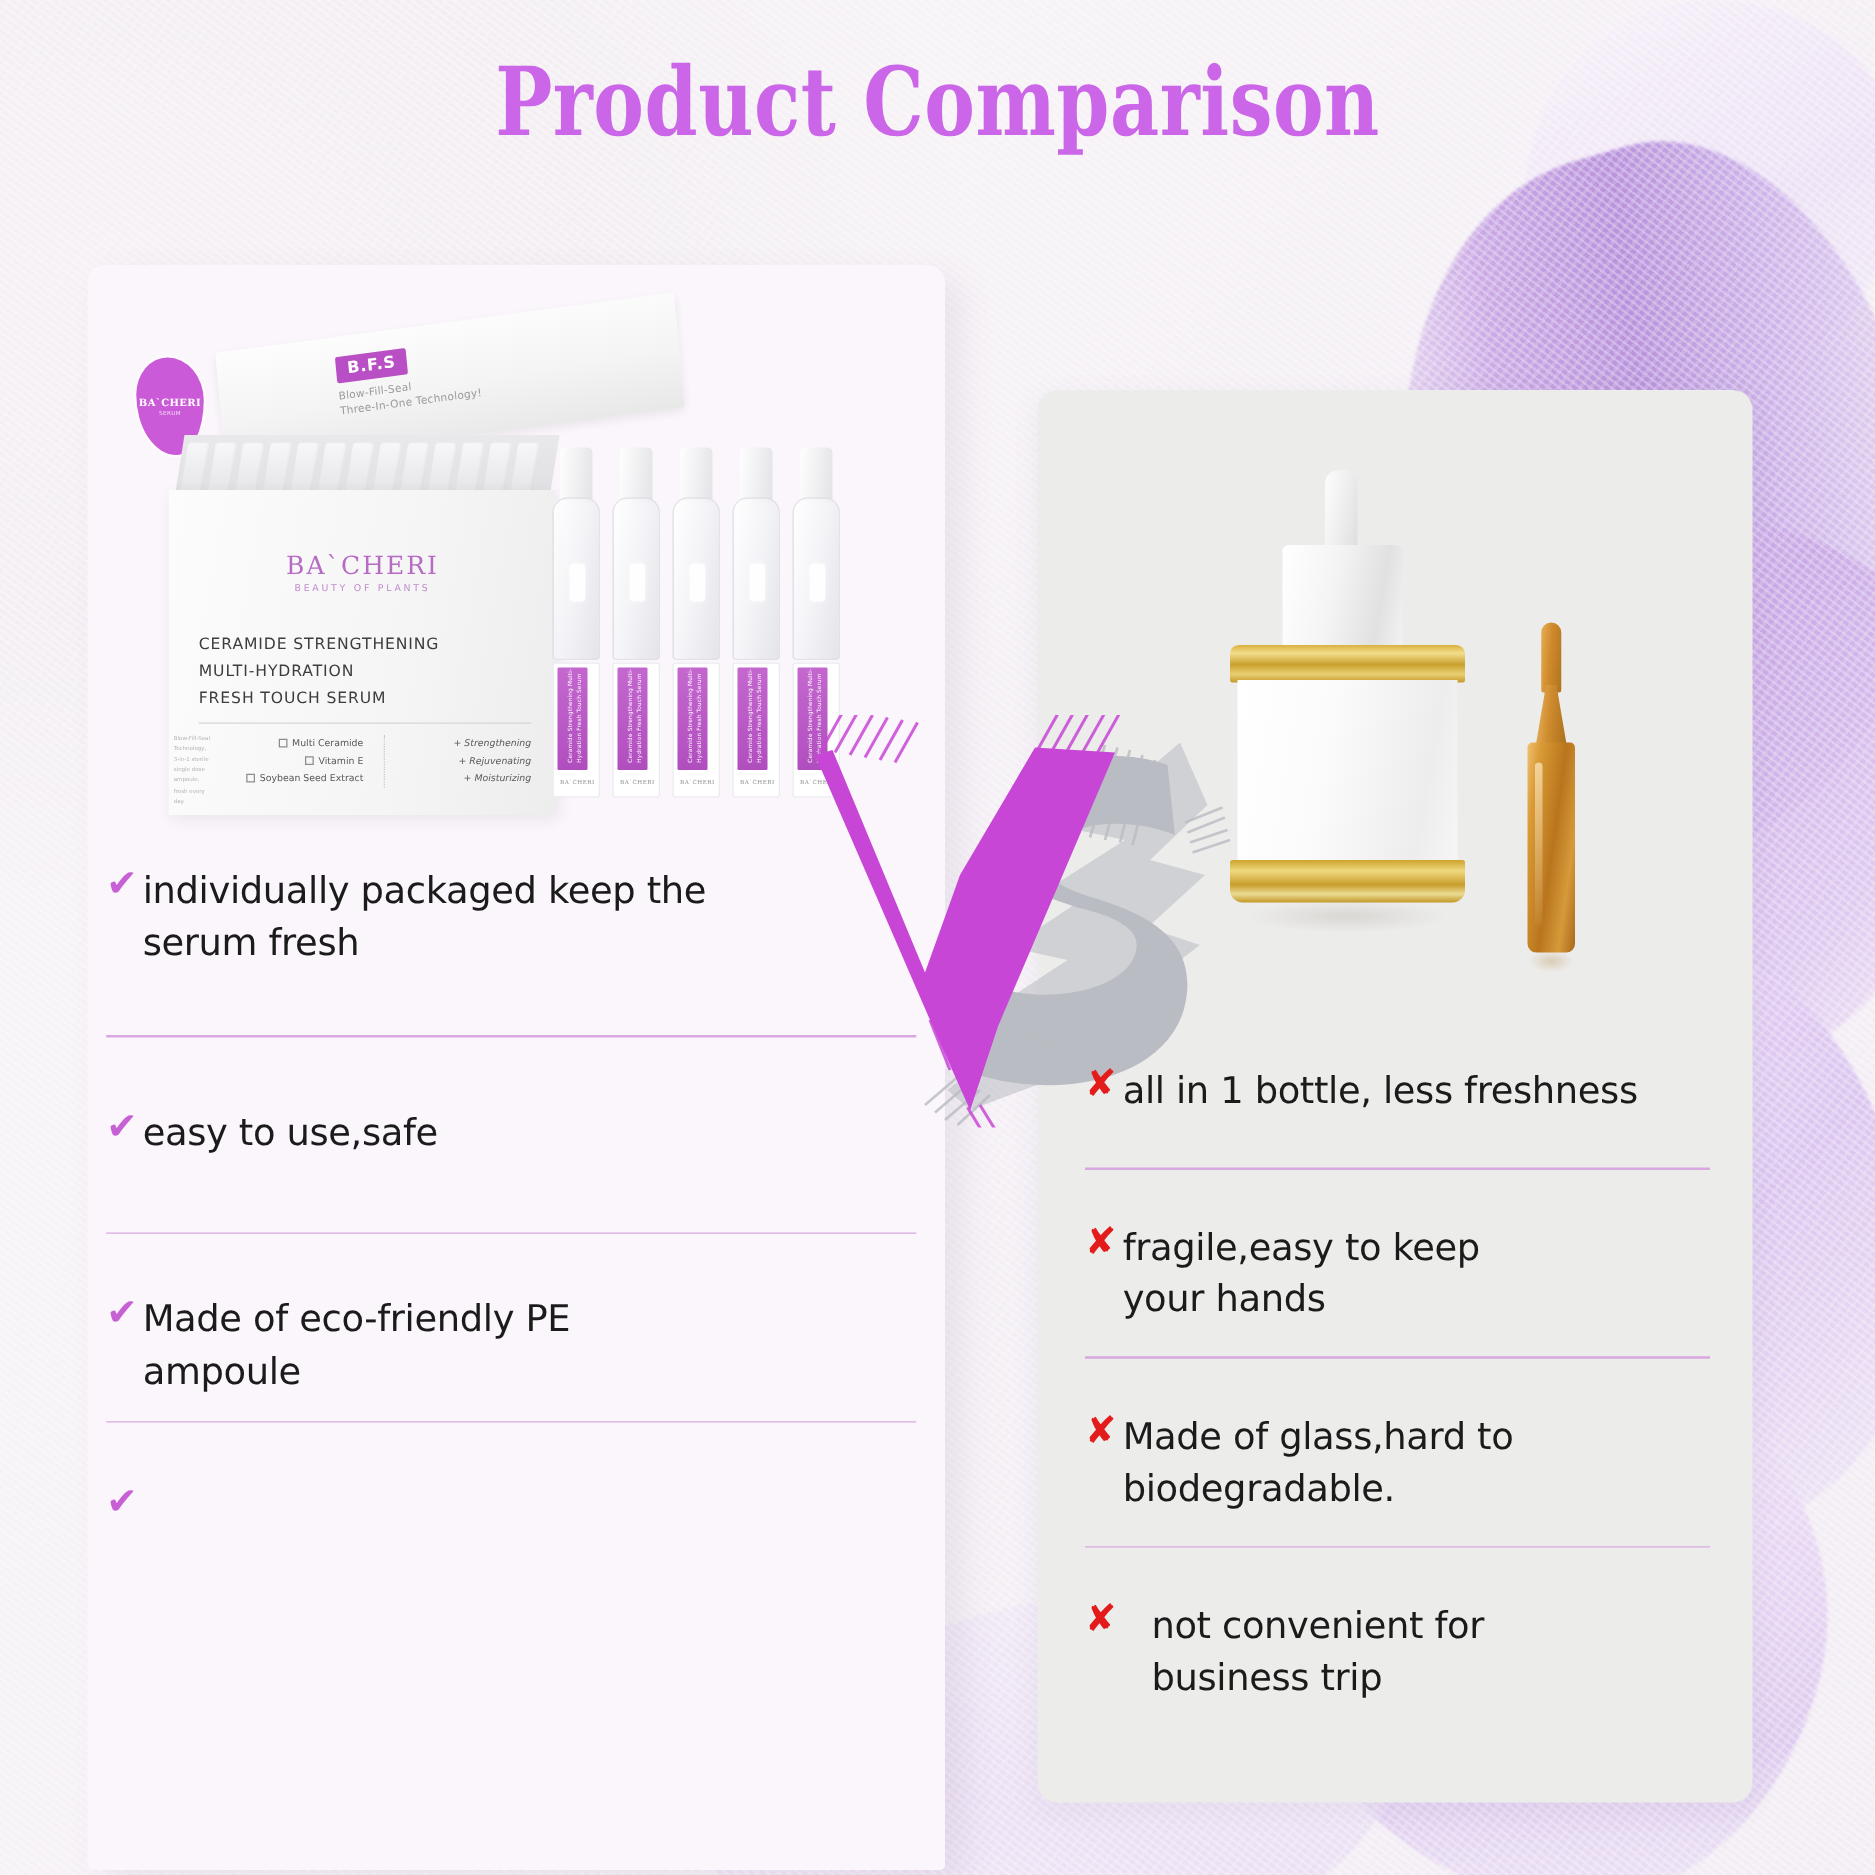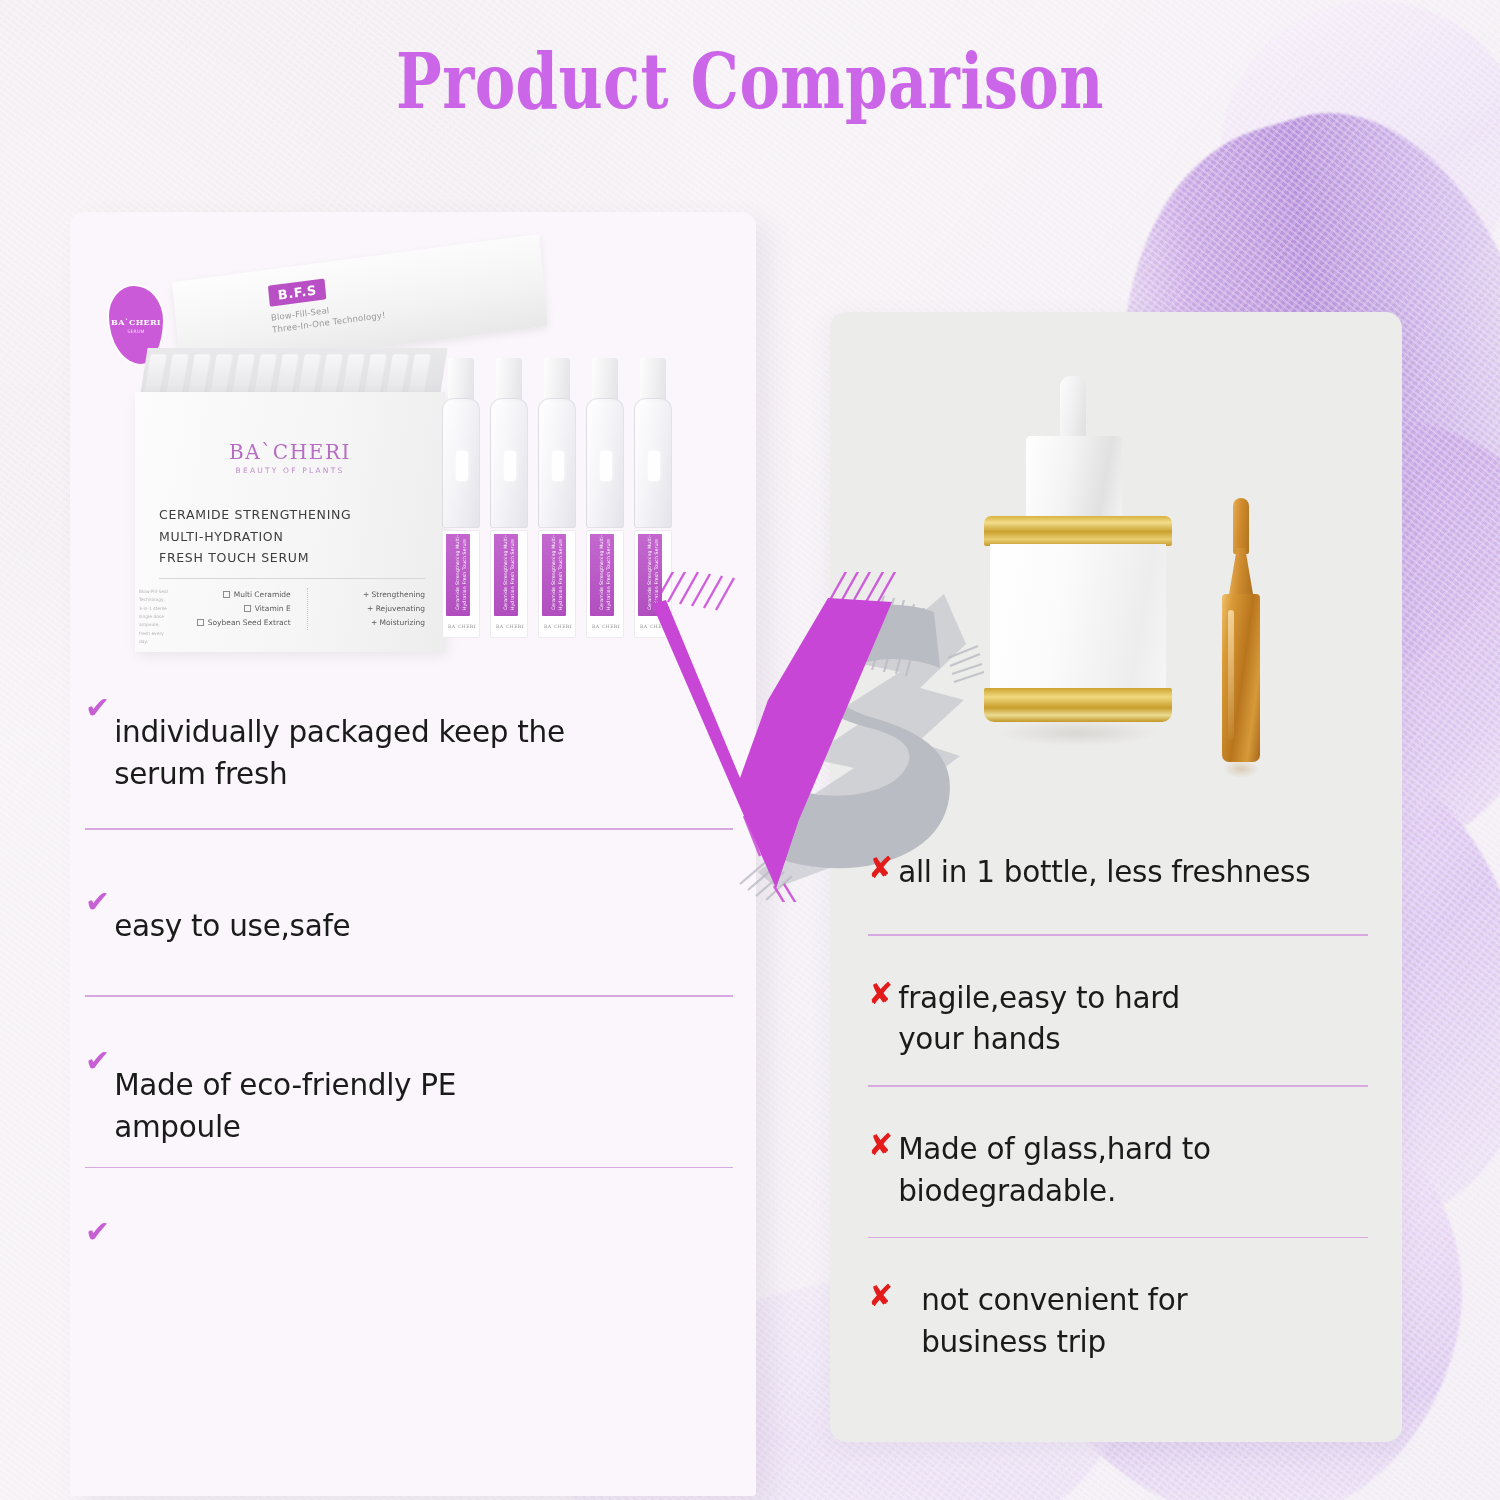--- a/index.html
+++ b/index.html
@@ -166,21 +166,21 @@
   }
   .feat-rule {
     position:absolute; left:24px; right:20px; top:186px;
     height:1px; background:#d6d6d6;
   }
   .feat-cols {
     position:absolute; left:24px; right:20px; top:196px;
     display:flex; gap:16px; font-size:7.5px; color:#5a5a5a; line-height:1.85;text-align:right;
   }
   .feat-cols .c1 { flex:1.25; }
-  .feat-cols .c2 { flex:1; border-left:1px dotted #c8c8c8; padding-left:12px; }
+  .feat-cols .c2 { flex:1; border-left:1px dotted #c8c8c8; padding-left:12px;font-style:italic; }
   .feat-cols .chk { display:inline-block; width:7px; height:7px; border:1px solid #8d8d8d; margin-right:4px; position:relative; top:1px; }
   .side-text {
     position:absolute; left:4px; top:196px; width:30px;
     font-size:4.4px; line-height:1.9; color:#b5b5b5;
   }
 
   .amp-row { position:absolute; left:345px; top:118px; display:flex; gap:6px; }
   .amp { width:42px; height:280px; position:relative; }
   .amp .neck {
     position:absolute; left:8px; top:0; width:26px; height:44px;
@@ -291,21 +291,21 @@
     flex:0 0 auto;
     font-size:30px; line-height:1.08; font-weight:700;
   }
   .mark-check { color:#c760d4; }
   .mark-x { color:#e31b1b; }
   .item .txt {
     font-size:29.5px; line-height:1.42; color:#1b1b1b;
     font-family:"DejaVu Sans", sans-serif;
     letter-spacing:-.3px;
   }
-  .list-left .item .txt { margin-left:4px;margin-top:20px; }
+  .list-left .item .txt { margin-left:4px; }
   .list-right .item .txt { margin-left:5px; }
 
   .divider { height:1.5px; background:#d8a8e0; }
 </style>
 </head>
 <body>
 
 <div class="bg">
   <div class="bg-base"></div>
   <div class="swirl sw5"></div>
@@ -530,21 +530,21 @@
 
   <div class="item" style="min-height:62px;">
     <span class="mark mark-x">✘</span>
     <span class="txt" style="max-width:480px;">all in 1 bottle, less freshness</span>
   </div>
 
   <div class="divider" style="margin:20px 0 0 0; width:500px;"></div>
 
   <div class="item" style="min-height:120px; padding-top:42px;">
     <span class="mark mark-x">✘</span>
-    <span class="txt" style="max-width:330px;">fragile,easy to hard your hands</span>
+    <span class="txt" style="max-width:330px;">fragile,easy to keep your hands</span>
   </div>
 
   <div class="divider" style="margin:24px 0 0 0; width:500px;"></div>
 
   <div class="item" style="min-height:120px; padding-top:42px;">
     <span class="mark mark-x">✘</span>
     <span class="txt" style="max-width:360px;">Made of glass,hard to biodegradable.</span>
   </div>
 
   <div class="divider" style="margin:24px 0 0 0; width:500px;"></div>

